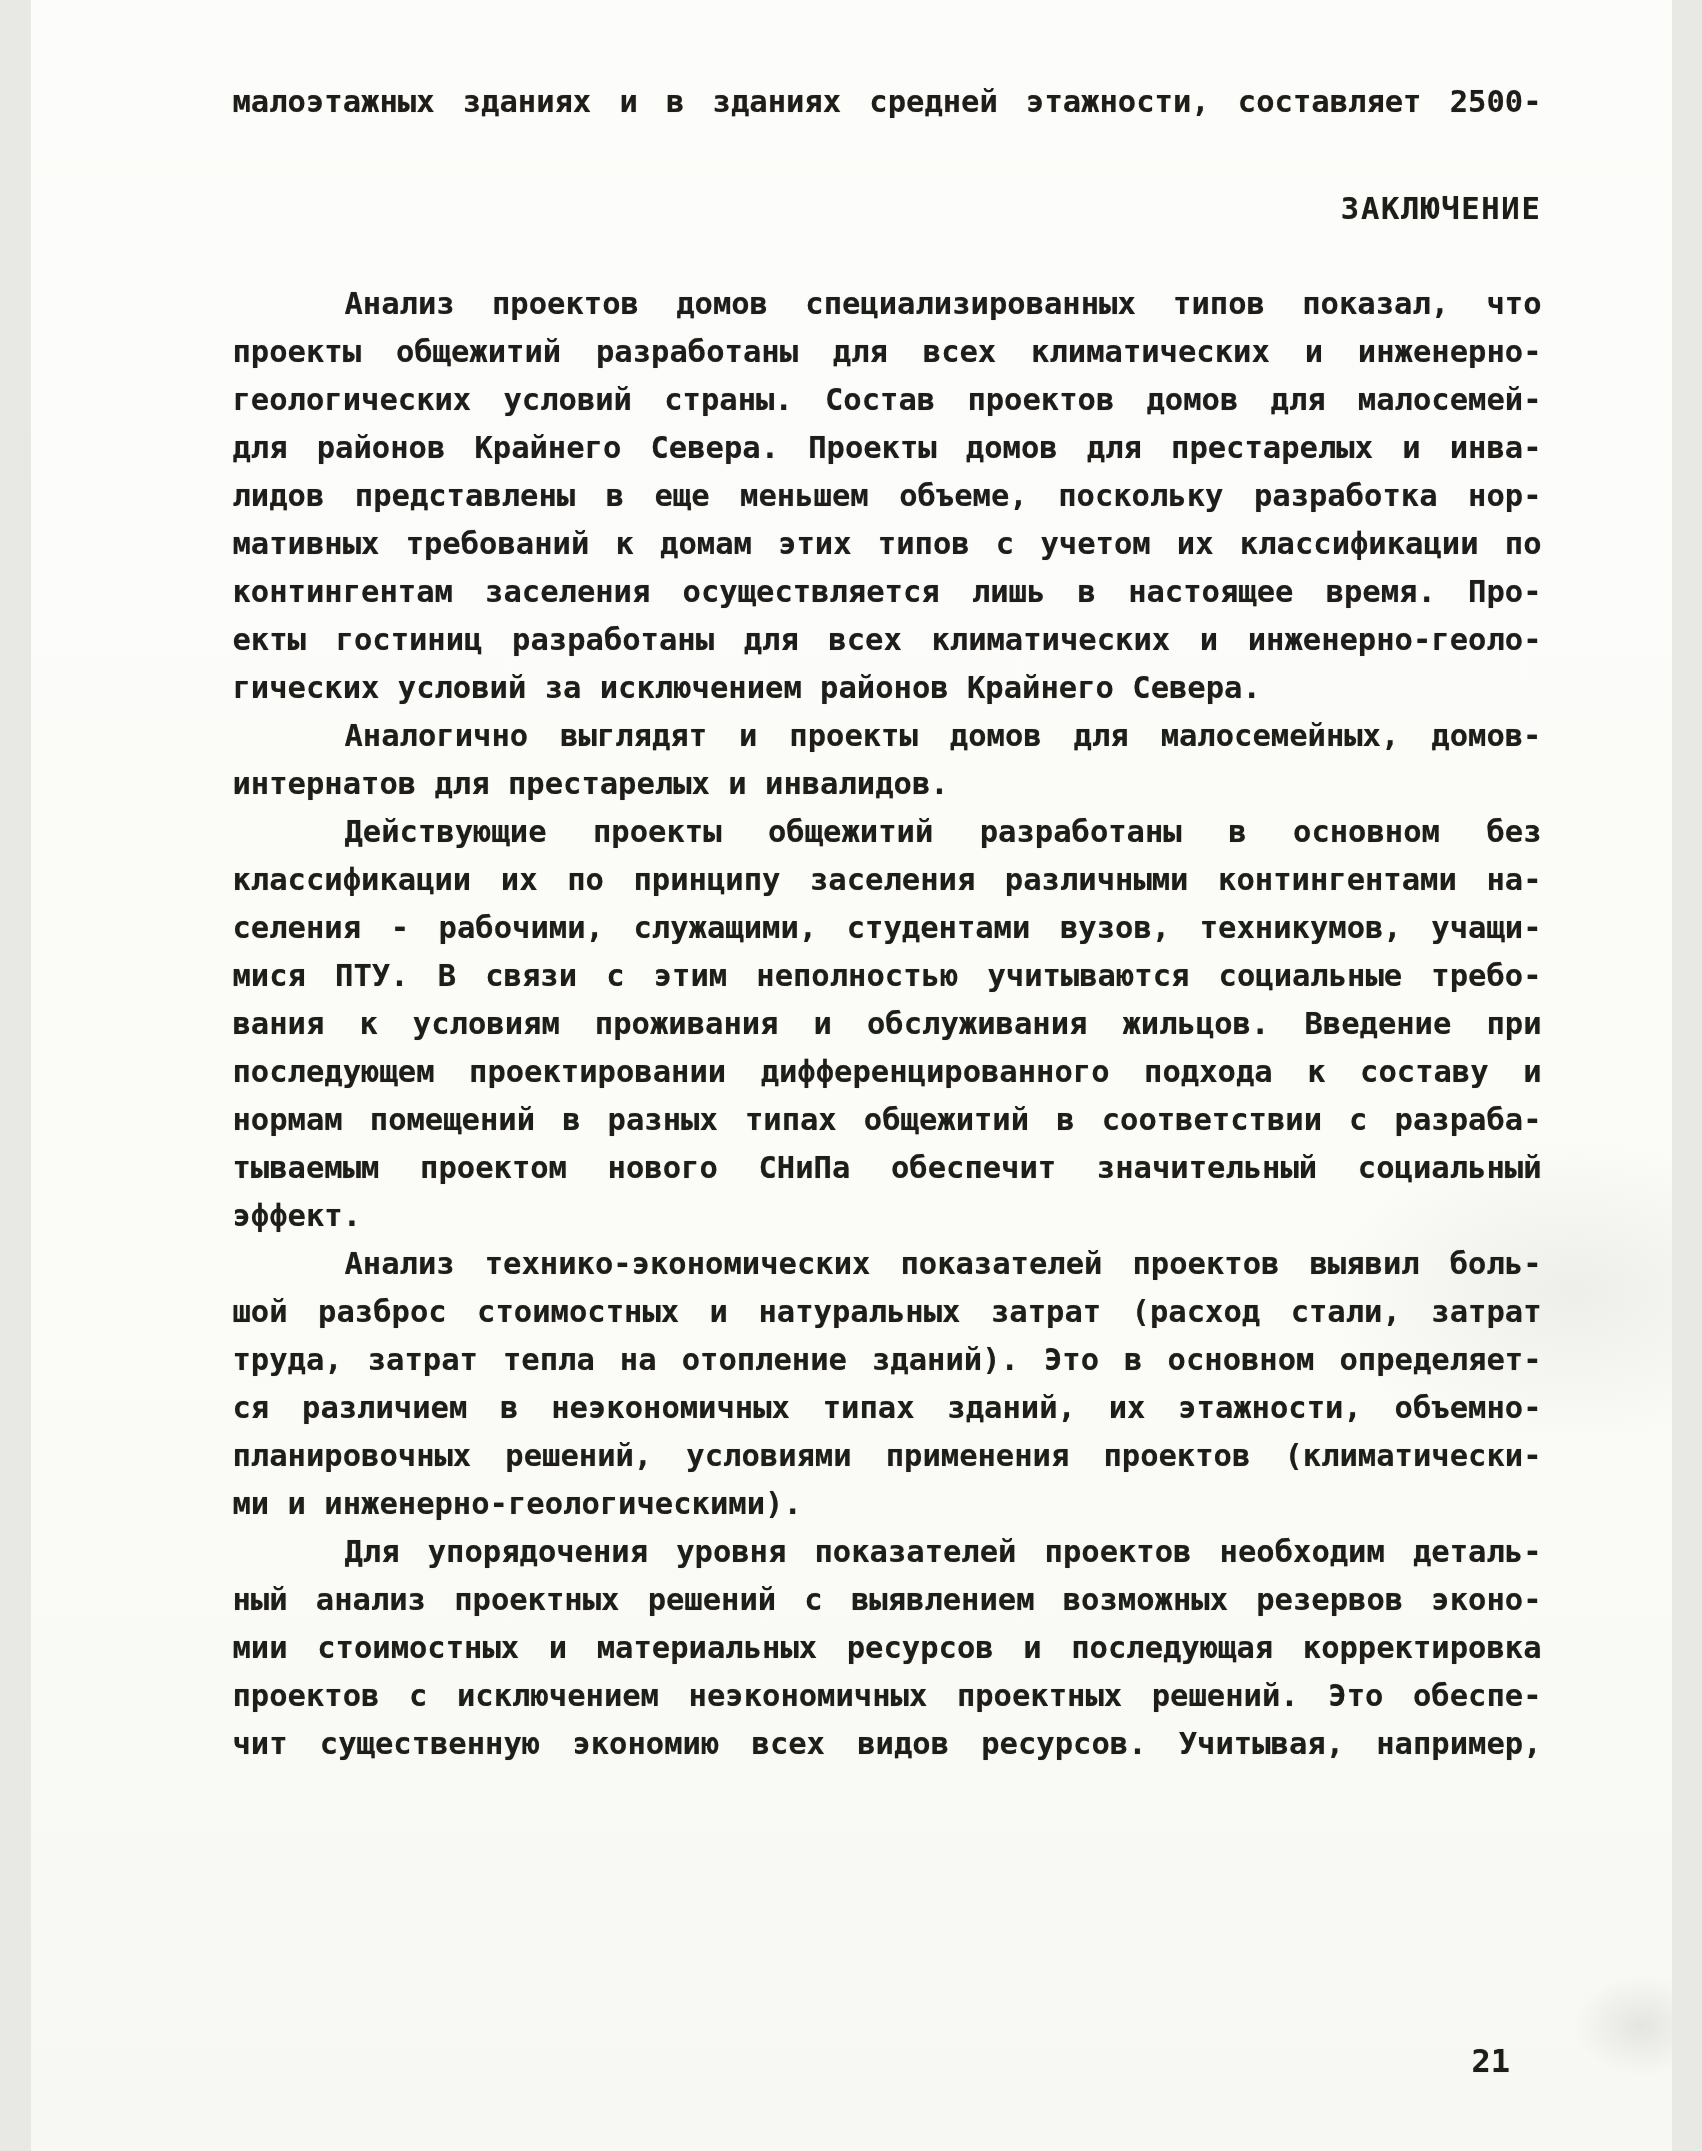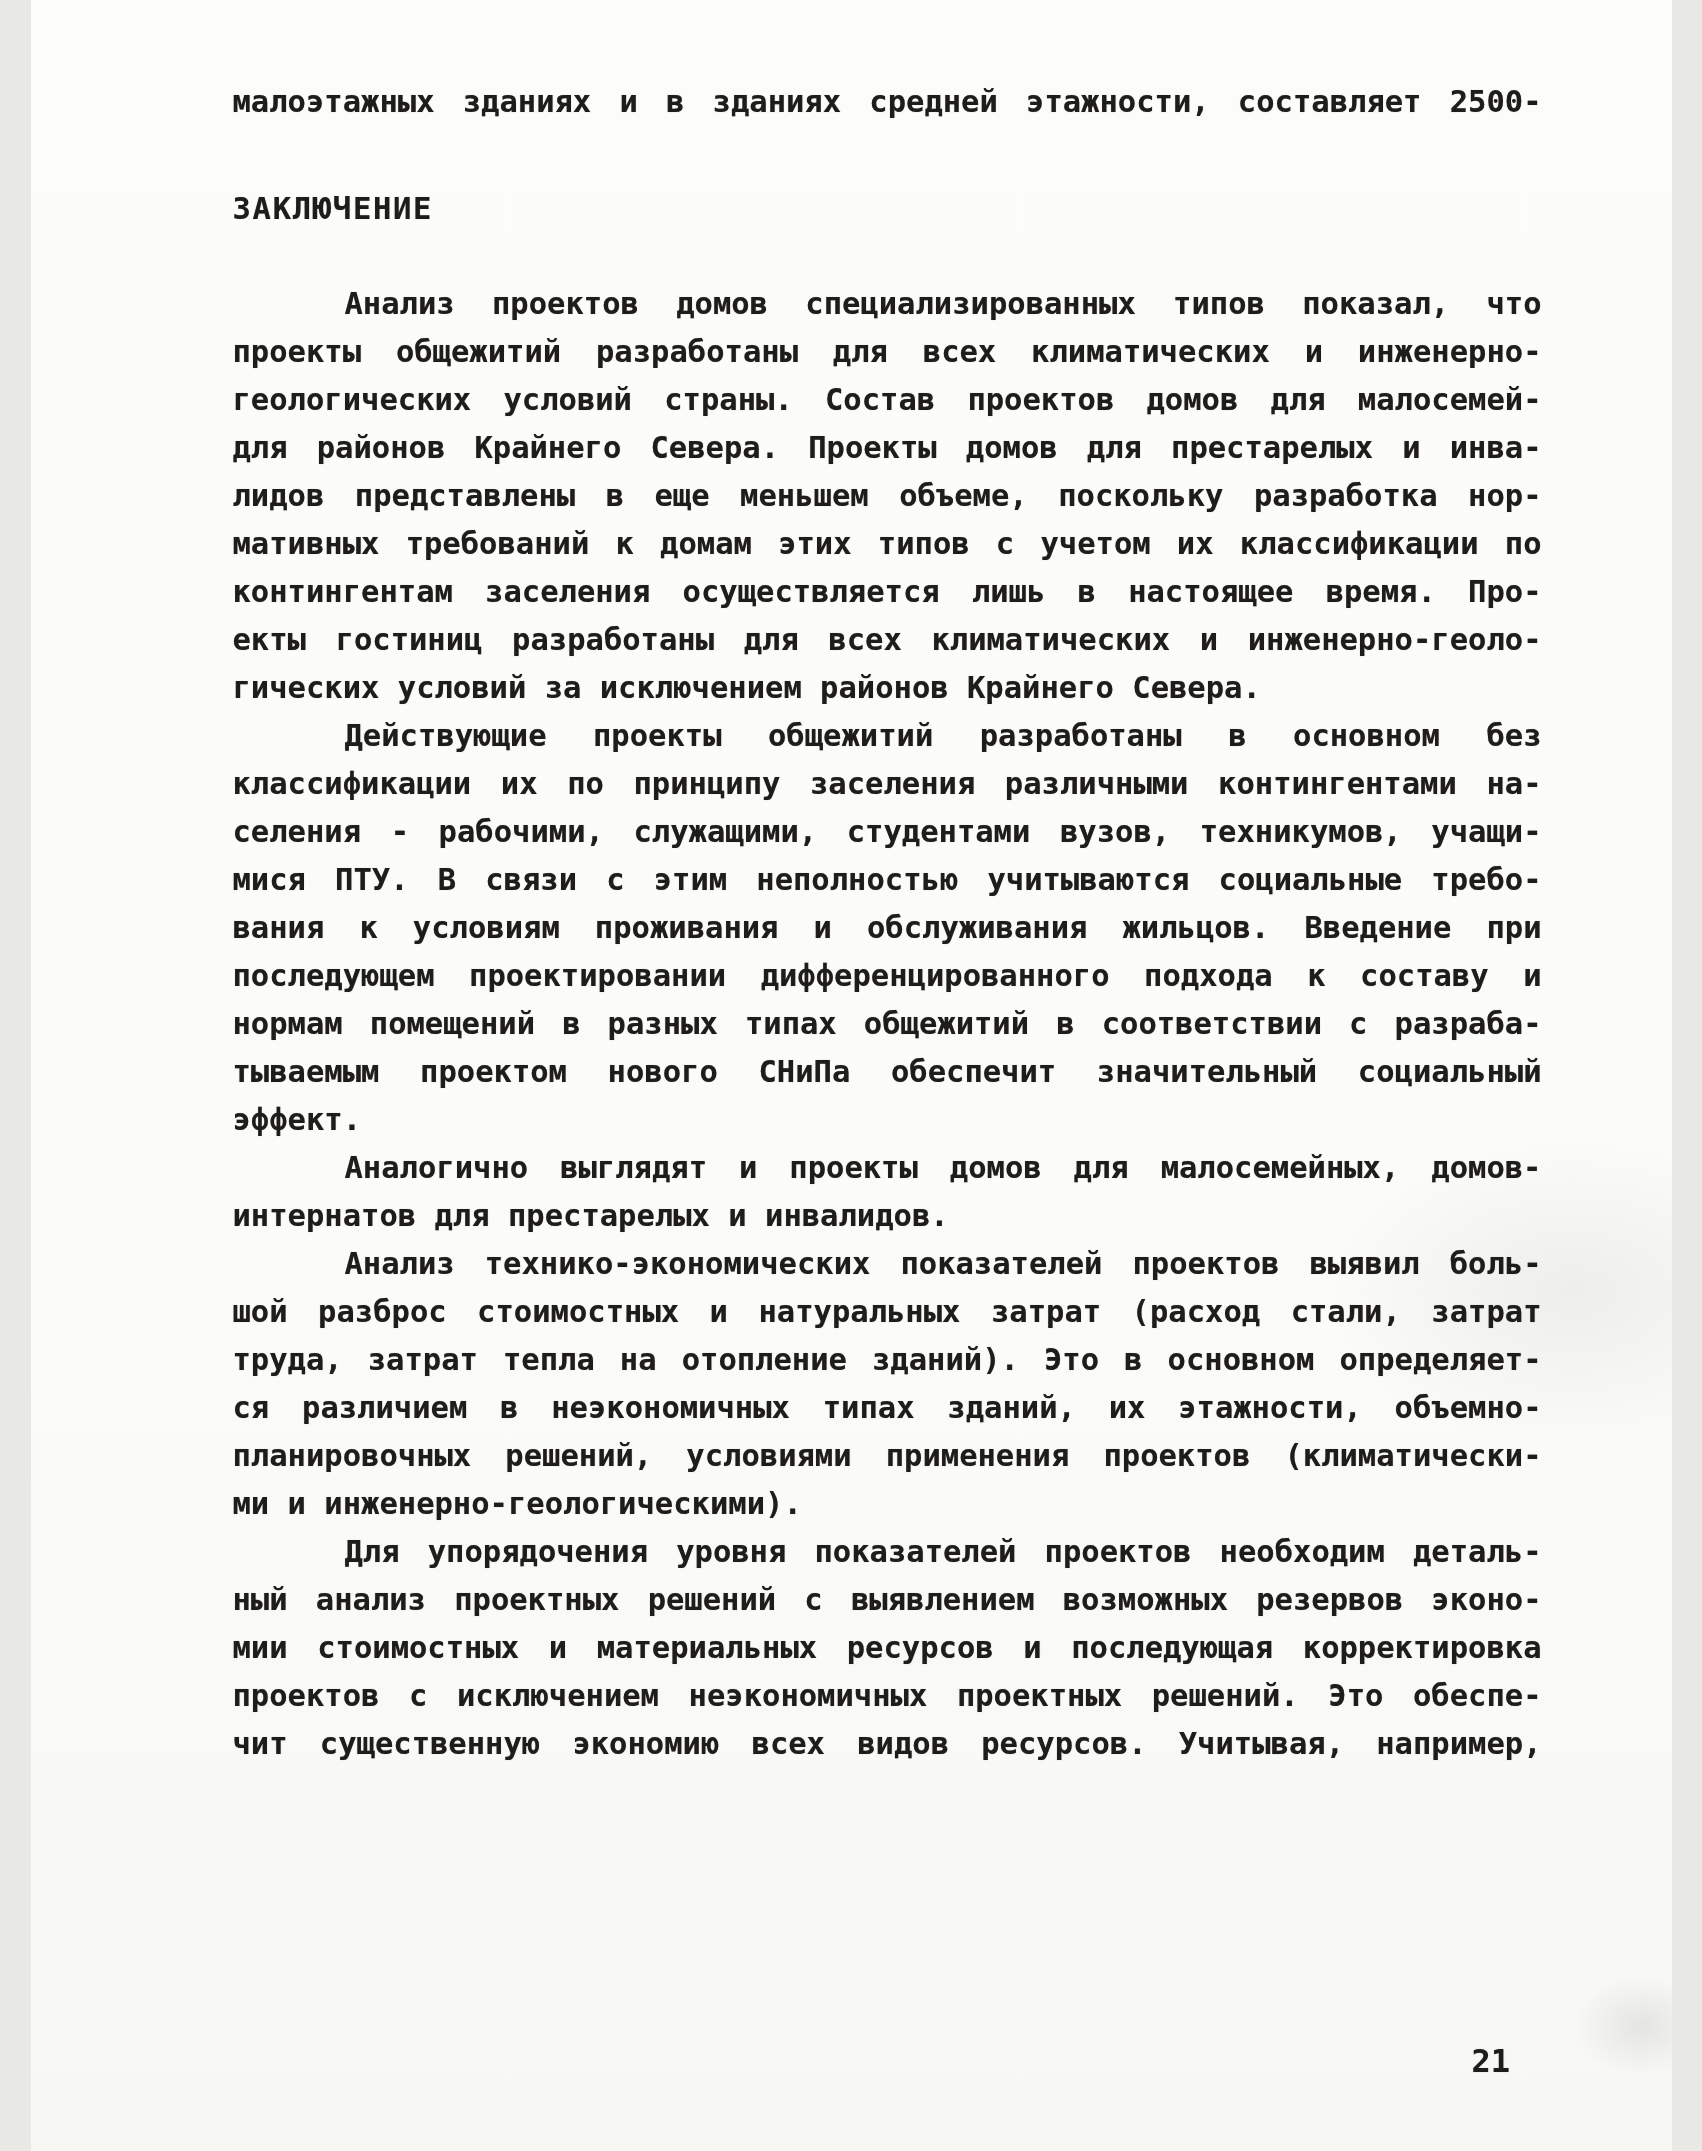--- a/index.html
+++ b/index.html
@@ -37,21 +37,21 @@
     min-height: 48px;
   }
   .line.last {
     text-align: left;
     text-align-last: left;
   }
   .line.first {
     padding-left: 112px;
   }
   .heading {
-    text-align: left;
+    text-align: right;
     margin-top: 59px;
     margin-bottom: 47px;
     letter-spacing: 1.7px;
   }
   .page-number {
     position: absolute;
     left: 1441px;
     top: 2041px;
     font-size: 32px;
     line-height: 41px;
@@ -83,33 +83,33 @@
         <div class="line">проекты общежитий разработаны для всех климатических и инженерно-</div>
         <div class="line">геологических условий страны. Состав проектов домов для малосемей-</div>
         <div class="line">для районов Крайнего Севера. Проекты домов для престарелых и инва-</div>
         <div class="line">лидов представлены в еще меньшем объеме, поскольку разработка нор-</div>
         <div class="line">мативных требований к домам этих типов с учетом их классификации по</div>
         <div class="line">контингентам заселения осуществляется лишь в настоящее время. Про-</div>
         <div class="line">екты гостиниц разработаны для всех климатических и инженерно-геоло-</div>
         <div class="line last">гических условий за исключением районов Крайнего Севера.</div>
       </div>
       <div class="paragraph">
+        <div class="line first">Аналогично выглядят и проекты домов для малосемейных, домов-</div>
+        <div class="line last">интернатов для престарелых и инвалидов.</div>
+      </div>
+      <div class="paragraph">
         <div class="line first">Действующие проекты общежитий разработаны в основном без</div>
         <div class="line">классификации их по принципу заселения различными контингентами на-</div>
         <div class="line">селения - рабочими, служащими, студентами вузов, техникумов, учащи-</div>
         <div class="line">мися ПТУ. В связи с этим неполностью учитываются социальные требо-</div>
         <div class="line">вания к условиям проживания и обслуживания жильцов. Введение при</div>
         <div class="line">последующем проектировании дифференцированного подхода к составу и</div>
         <div class="line">нормам помещений в разных типах общежитий в соответствии с разраба-</div>
         <div class="line">тываемым проектом нового СНиПа обеспечит значительный социальный</div>
         <div class="line last">эффект.</div>
-      </div>
-      <div class="paragraph">
-        <div class="line first">Аналогично выглядят и проекты домов для малосемейных, домов-</div>
-        <div class="line last">интернатов для престарелых и инвалидов.</div>
       </div>
       <div class="paragraph">
         <div class="line first">Анализ технико-экономических показателей проектов выявил боль-</div>
         <div class="line">шой разброс стоимостных и натуральных затрат (расход стали, затрат</div>
         <div class="line">труда, затрат тепла на отопление зданий). Это в основном определяет-</div>
         <div class="line">ся различием в неэкономичных типах зданий, их этажности, объемно-</div>
         <div class="line">планировочных решений, условиями применения проектов (климатически-</div>
         <div class="line last">ми и инженерно-геологическими).</div>
       </div>
       <div class="paragraph">

